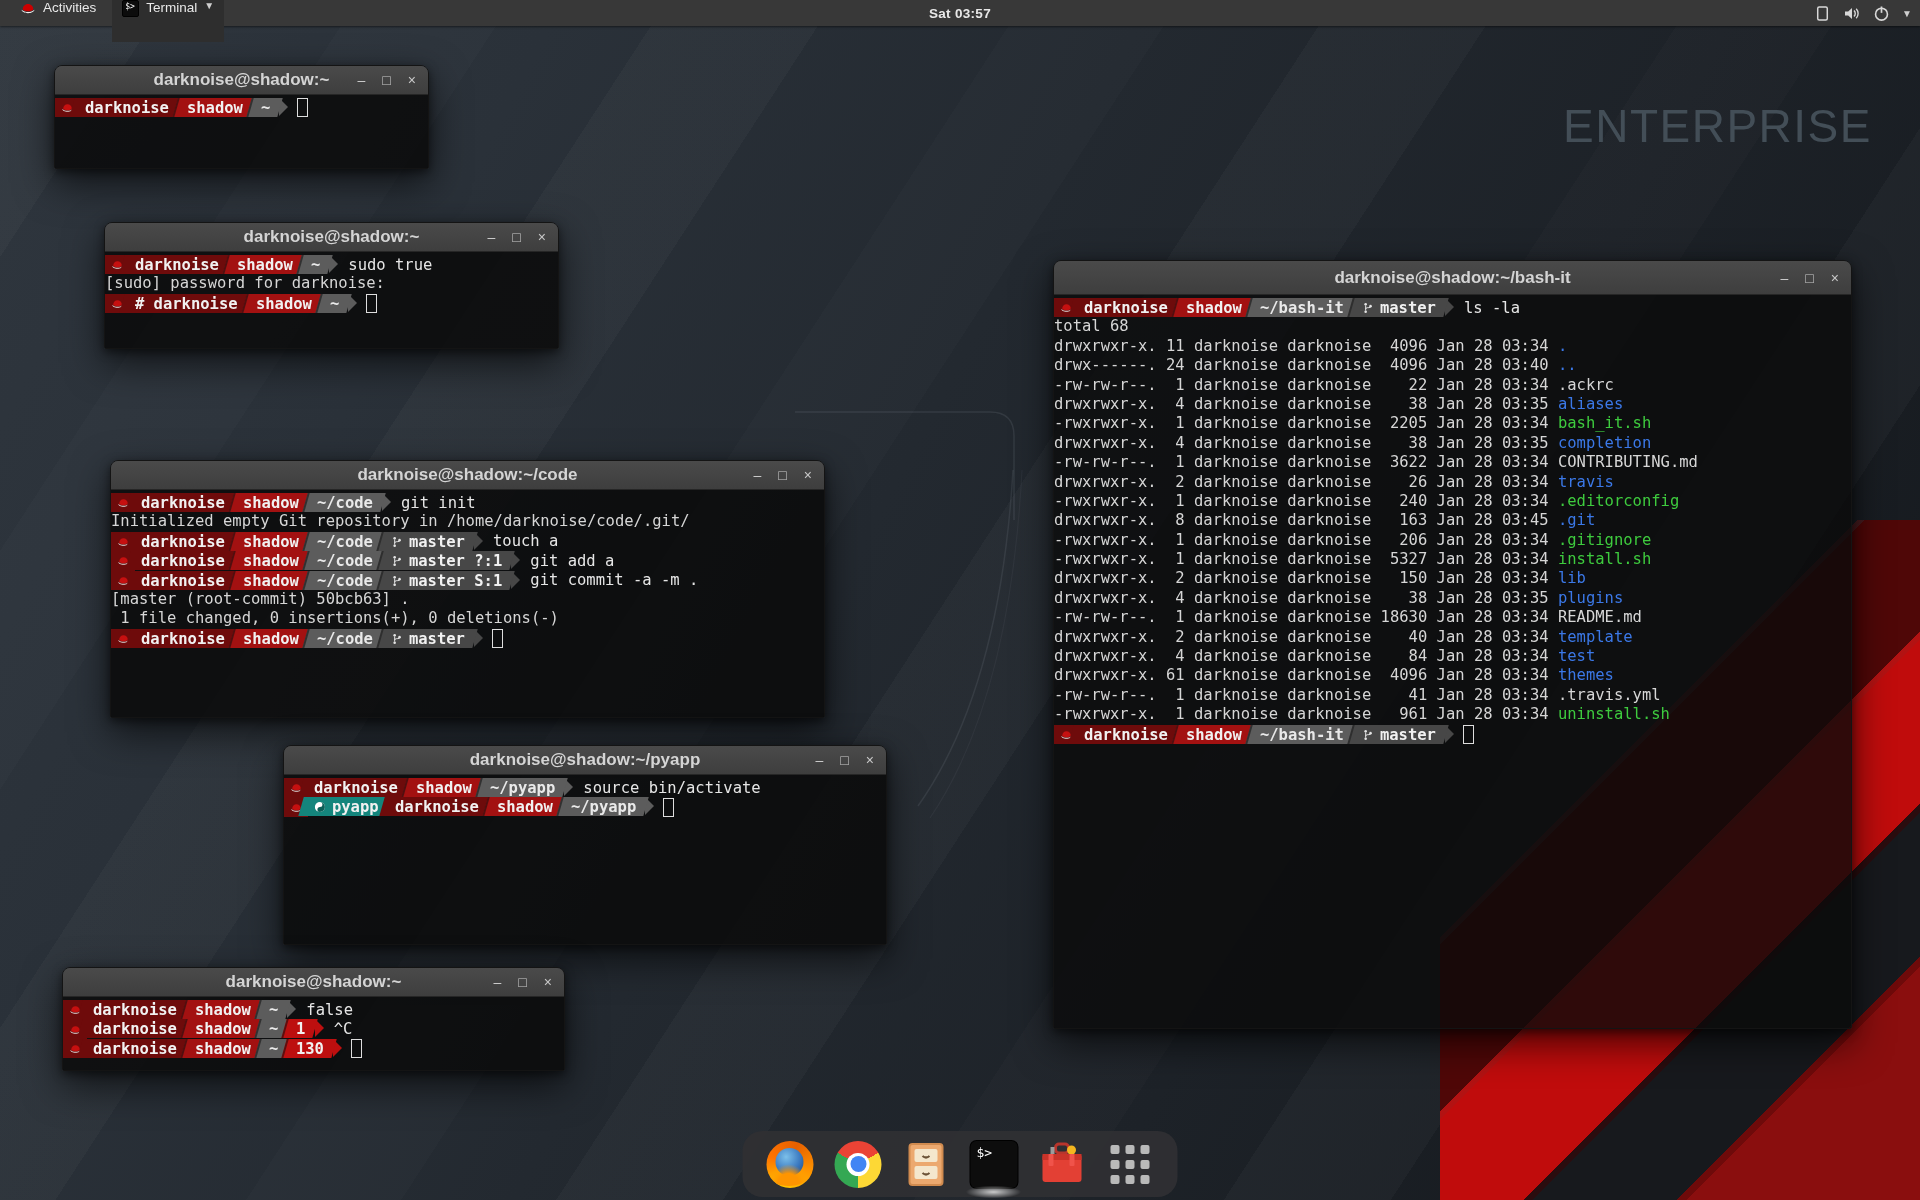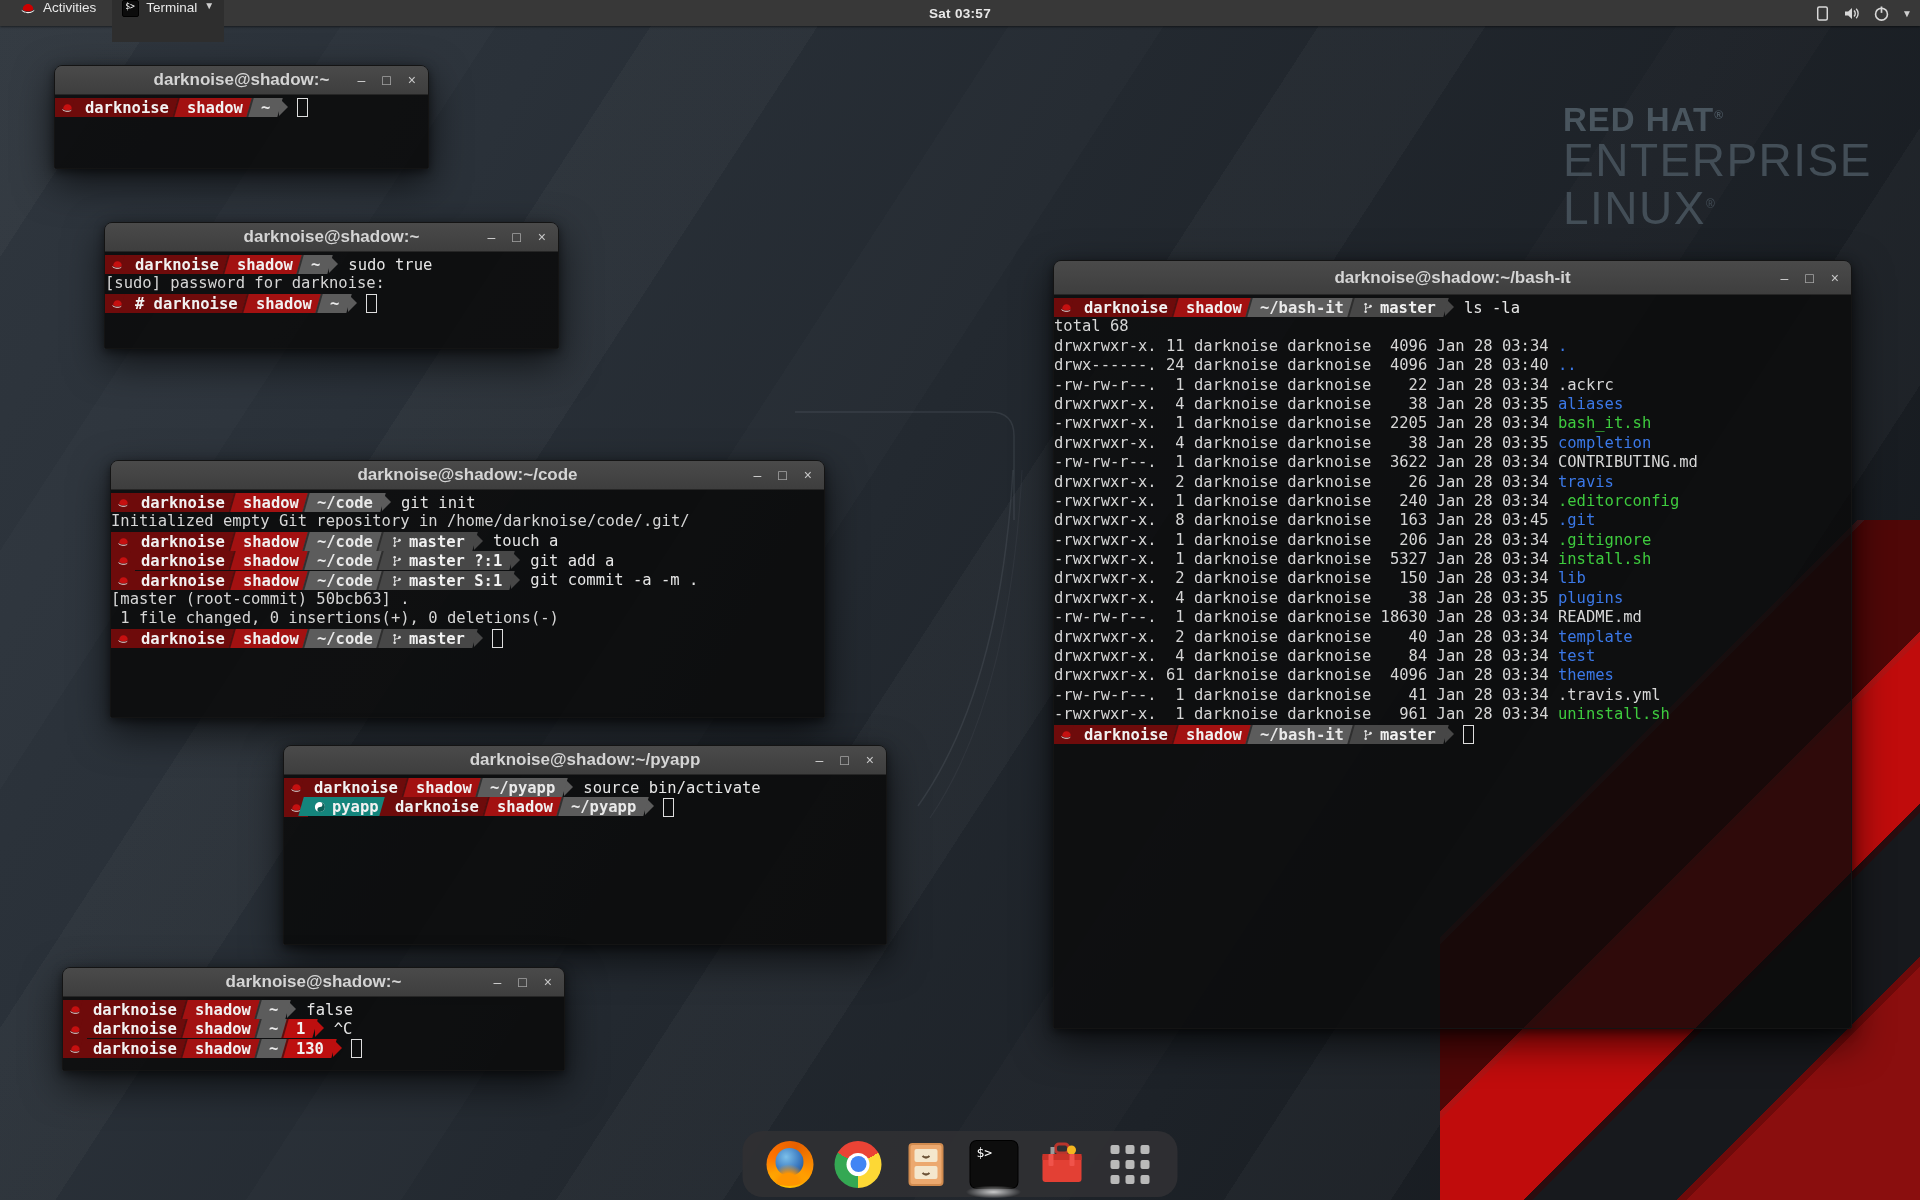--- a/index.html
+++ b/index.html
@@ -98,23 +98,21 @@
 <div id="desktop">
 
   <div id="ribbons"></div>
   <svg id="curves" width="1920" height="1200">
     <path d="M 795 412 L 990 412 Q 1014 412 1014 436 L 1014 520" fill="none" stroke="rgba(210,220,230,0.10)" stroke-width="1.5"></path>
     <path d="M 1013 470 Q 1000 690 918 806" fill="none" stroke="rgba(210,220,230,0.09)" stroke-width="1.5"></path>
     <path d="M 1022 470 Q 1010 700 930 818" fill="none" stroke="rgba(210,220,230,0.05)" stroke-width="1.2"></path>
   </svg>
 
   <div id="logo">
-    <div class="l1"><span>RED HAT</span><sup>®</sup></div>
     <div class="l2">ENTERPRISE</div>
-    <div class="l3"><span>LINUX</span><sup>®</sup></div>
   </div>
 
   <div id="topbar">
     <div class="tb-left">
       <span class="tb-item">
         <svg width="16" height="16" viewBox="0 0 20 20">
             <path d="M3.5 11c0-3 2.8-6 6.5-6s6.5 3 6.5 6v1.2c-3.8 2.6-9.2 2.6-13 0z" fill="#c00"></path>
             <path d="M2 12.2c4 3.8 12 3.8 16 0 .2 2-3.7 4.3-8 4.3s-8.2-2.3-8-4.3z" fill="#efefef"></path>
           </svg>
         <span>Activities</span>

